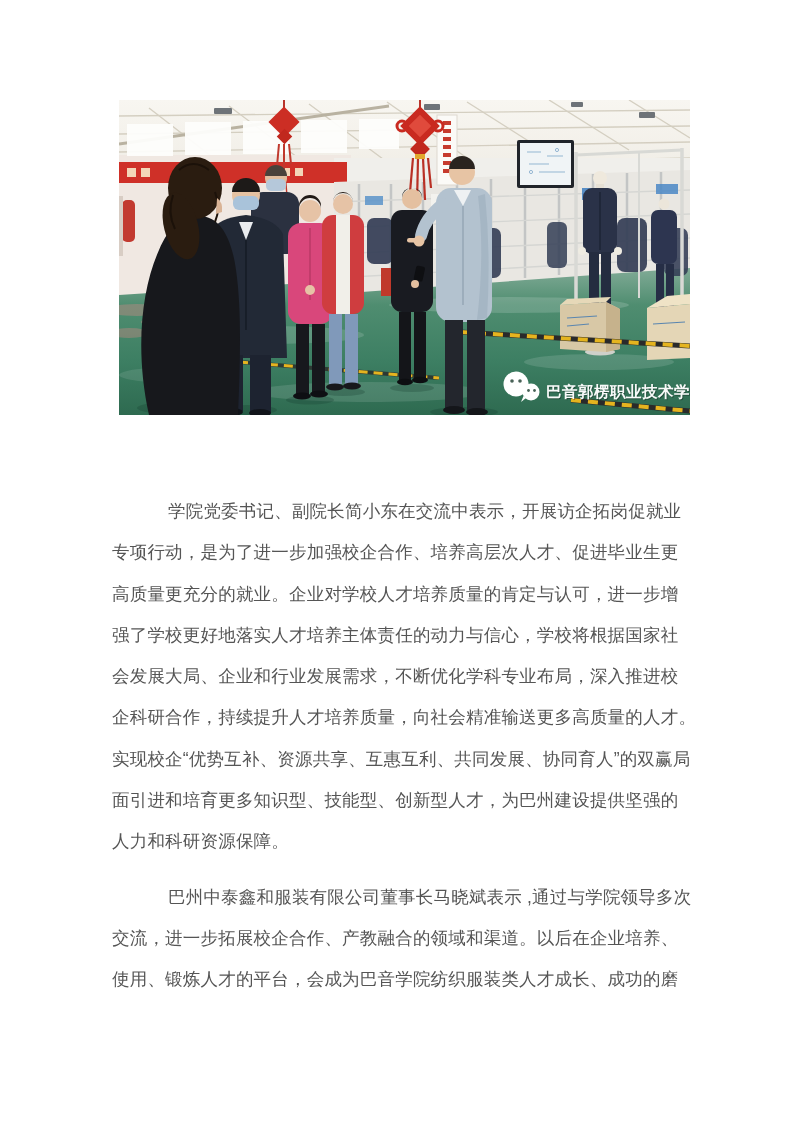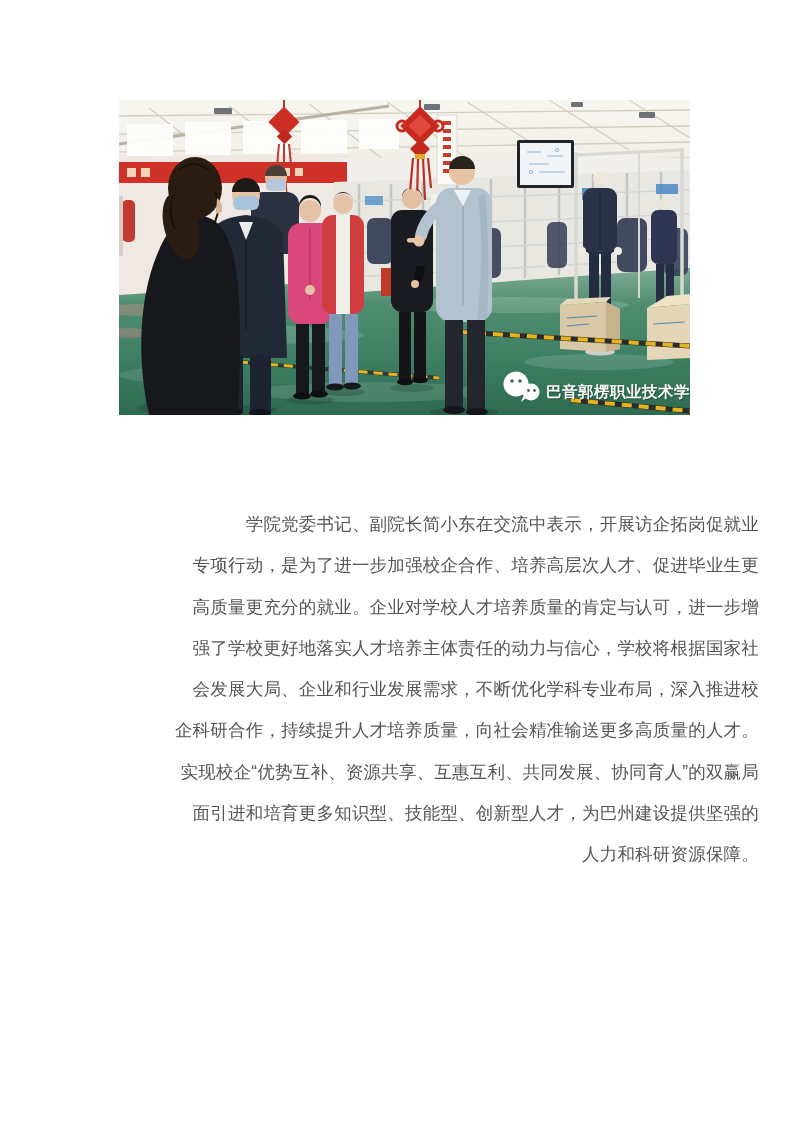--- a/index.html
+++ b/index.html
@@ -31,24 +31,23 @@
     position: absolute;
     left: 112px;
     top: 491px;
     width: 660px;
     color: #555555;
     font-size: 17.5px;
     line-height: 41.3px;
     letter-spacing: 0.2px;
   }
   .article p {
-    margin: 13px;
+    margin: 0;
     white-space: pre-line;
     text-indent: 56px;
-    text-align: right;
   }
   .article p + p {
     margin-top: 14px;
   }
   .wm-text {
     font-size: 15.5px;
     font-weight: bold;
     letter-spacing: 0.5px;
   }
 </style>
@@ -394,15 +393,18 @@
   <div class="article">
     <p>学院党委书记、副院长简小东在交流中表示，开展访企拓岗促就业
 专项行动，是为了进一步加强校企合作、培养高层次人才、促进毕业生更
 高质量更充分的就业。企业对学校人才培养质量的肯定与认可，进一步增
 强了学校更好地落实人才培养主体责任的动力与信心，学校将根据国家社
 会发展大局、企业和行业发展需求，不断优化学科专业布局，深入推进校
 企科研合作，持续提升人才培养质量，向社会精准输送更多高质量的人才。
 实现校企“优势互补、资源共享、互惠互利、共同发展、协同育人”的双赢局
 面引进和培育更多知识型、技能型、创新型人才，为巴州建设提供坚强的
 人力和科研资源保障。</p>
+    <p>巴州中泰鑫和服装有限公司董事长马晓斌表示 ,通过与学院领导多次
+交流，进一步拓展校企合作、产教融合的领域和渠道。以后在企业培养、
+使用、锻炼人才的平台，会成为巴音学院纺织服装类人才成长、成功的磨</p>
   </div>
 
 </div>
 
 </body></html>

